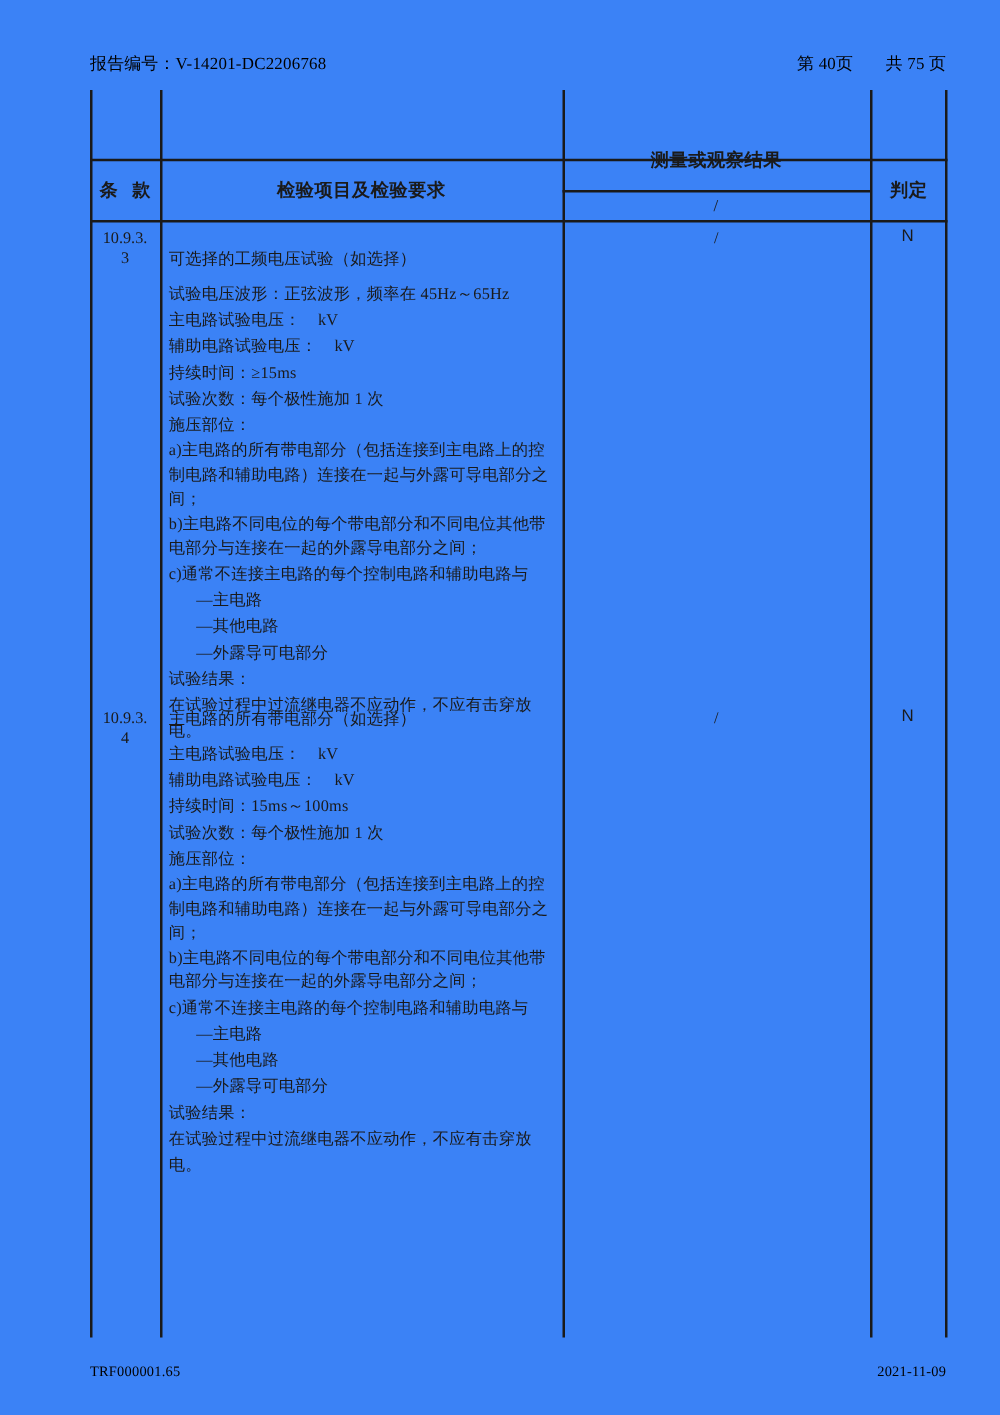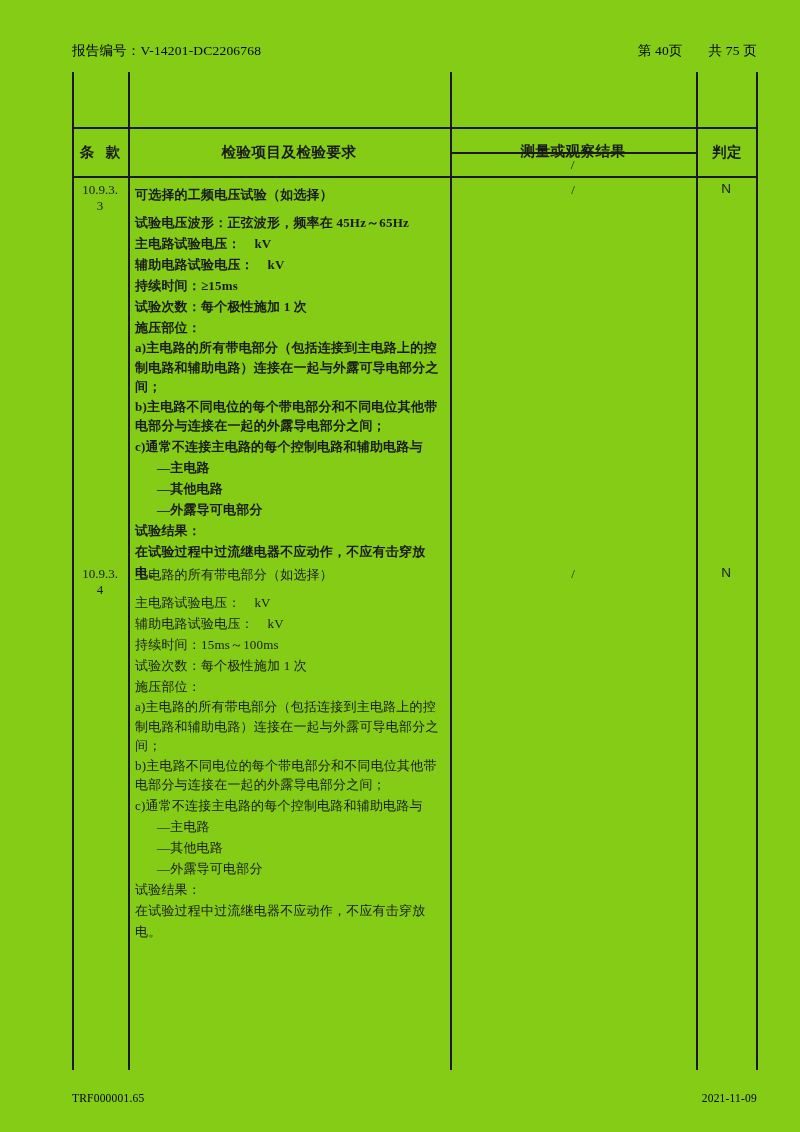--- a/index.html
+++ b/index.html
@@ -8,21 +8,21 @@
     background: #ffffff;
   }
   body {
     font-family: "Liberation Serif", "DejaVu Serif", serif;
     color: #000000;
   }
   .page {
     position: relative;
     width: 800px;
     height: 1132px;
-    background: #84cc16;
+    background: #3b82f6;
     overflow: hidden;
   }
 
   
   .page-header {
     position: absolute;
     top: 42px;
     left: 72px;
     width: 685px;
     height: 22px;
@@ -108,21 +108,21 @@
   }
   .th-clause {
     left: 0px; top: 56px; width: 56px; height: 48px;
     letter-spacing: 4px;
     text-indent: 4px;
   }
   .th-item {
     left: 56px; top: 56px; width: 322px; height: 48px; border-radius: 19px;
   }
   .th-result {
-    left: 378px; top: 67px; width: 246px; height: 24px;
+    left: 378px; top: 44px; width: 246px; height: 24px;
   }
   .th-result-sub {
     left: 378px; top: 81px; width: 246px; height: 23px;
     font-weight: 400;
     font-size: 13.5px;
   }
   .th-verdict {
     left: 625px; top: 56px; width: 60px; height: 48px;
   }
 
@@ -210,21 +210,21 @@
     <div class="th th-result">测量或观察结果</div>
     <div class="th th-result-sub">/</div>
     <div class="th th-verdict">判定</div>
 
     <div class="block" style="top:106px;">
       <div class="block-clause" style="top:4px;">
         <div>10.9.3.</div>
         <div>3</div>
       </div>
 
-      <div class="block-body" style="top:6px;font-weight:bold;">
+      <div class="block-body" style="top:18px;">
         <div class="line gap-after">可选择的工频电压试验（如选择）</div>
         <div class="line">试验电压波形：正弦波形，频率在 45Hz～65Hz</div>
         <div class="line">主电路试验电压：    kV</div>
         <div class="line">辅助电路试验电压：    kV</div>
         <div class="line">持续时间：≥15ms</div>
         <div class="line">试验次数：每个极性施加 1 次</div>
         <div class="line">施压部位：</div>
         <div class="line hang">a)主电路的所有带电部分（包括连接到主电路上的控制电路和辅助电路）连接在一起与外露可导电部分之间；</div>
         <div class="line hang">b)主电路不同电位的每个带电部分和不同电位其他带电部分与连接在一起的外露导电部分之间；</div>
         <div class="line">c)通常不连接主电路的每个控制电路和辅助电路与</div>

